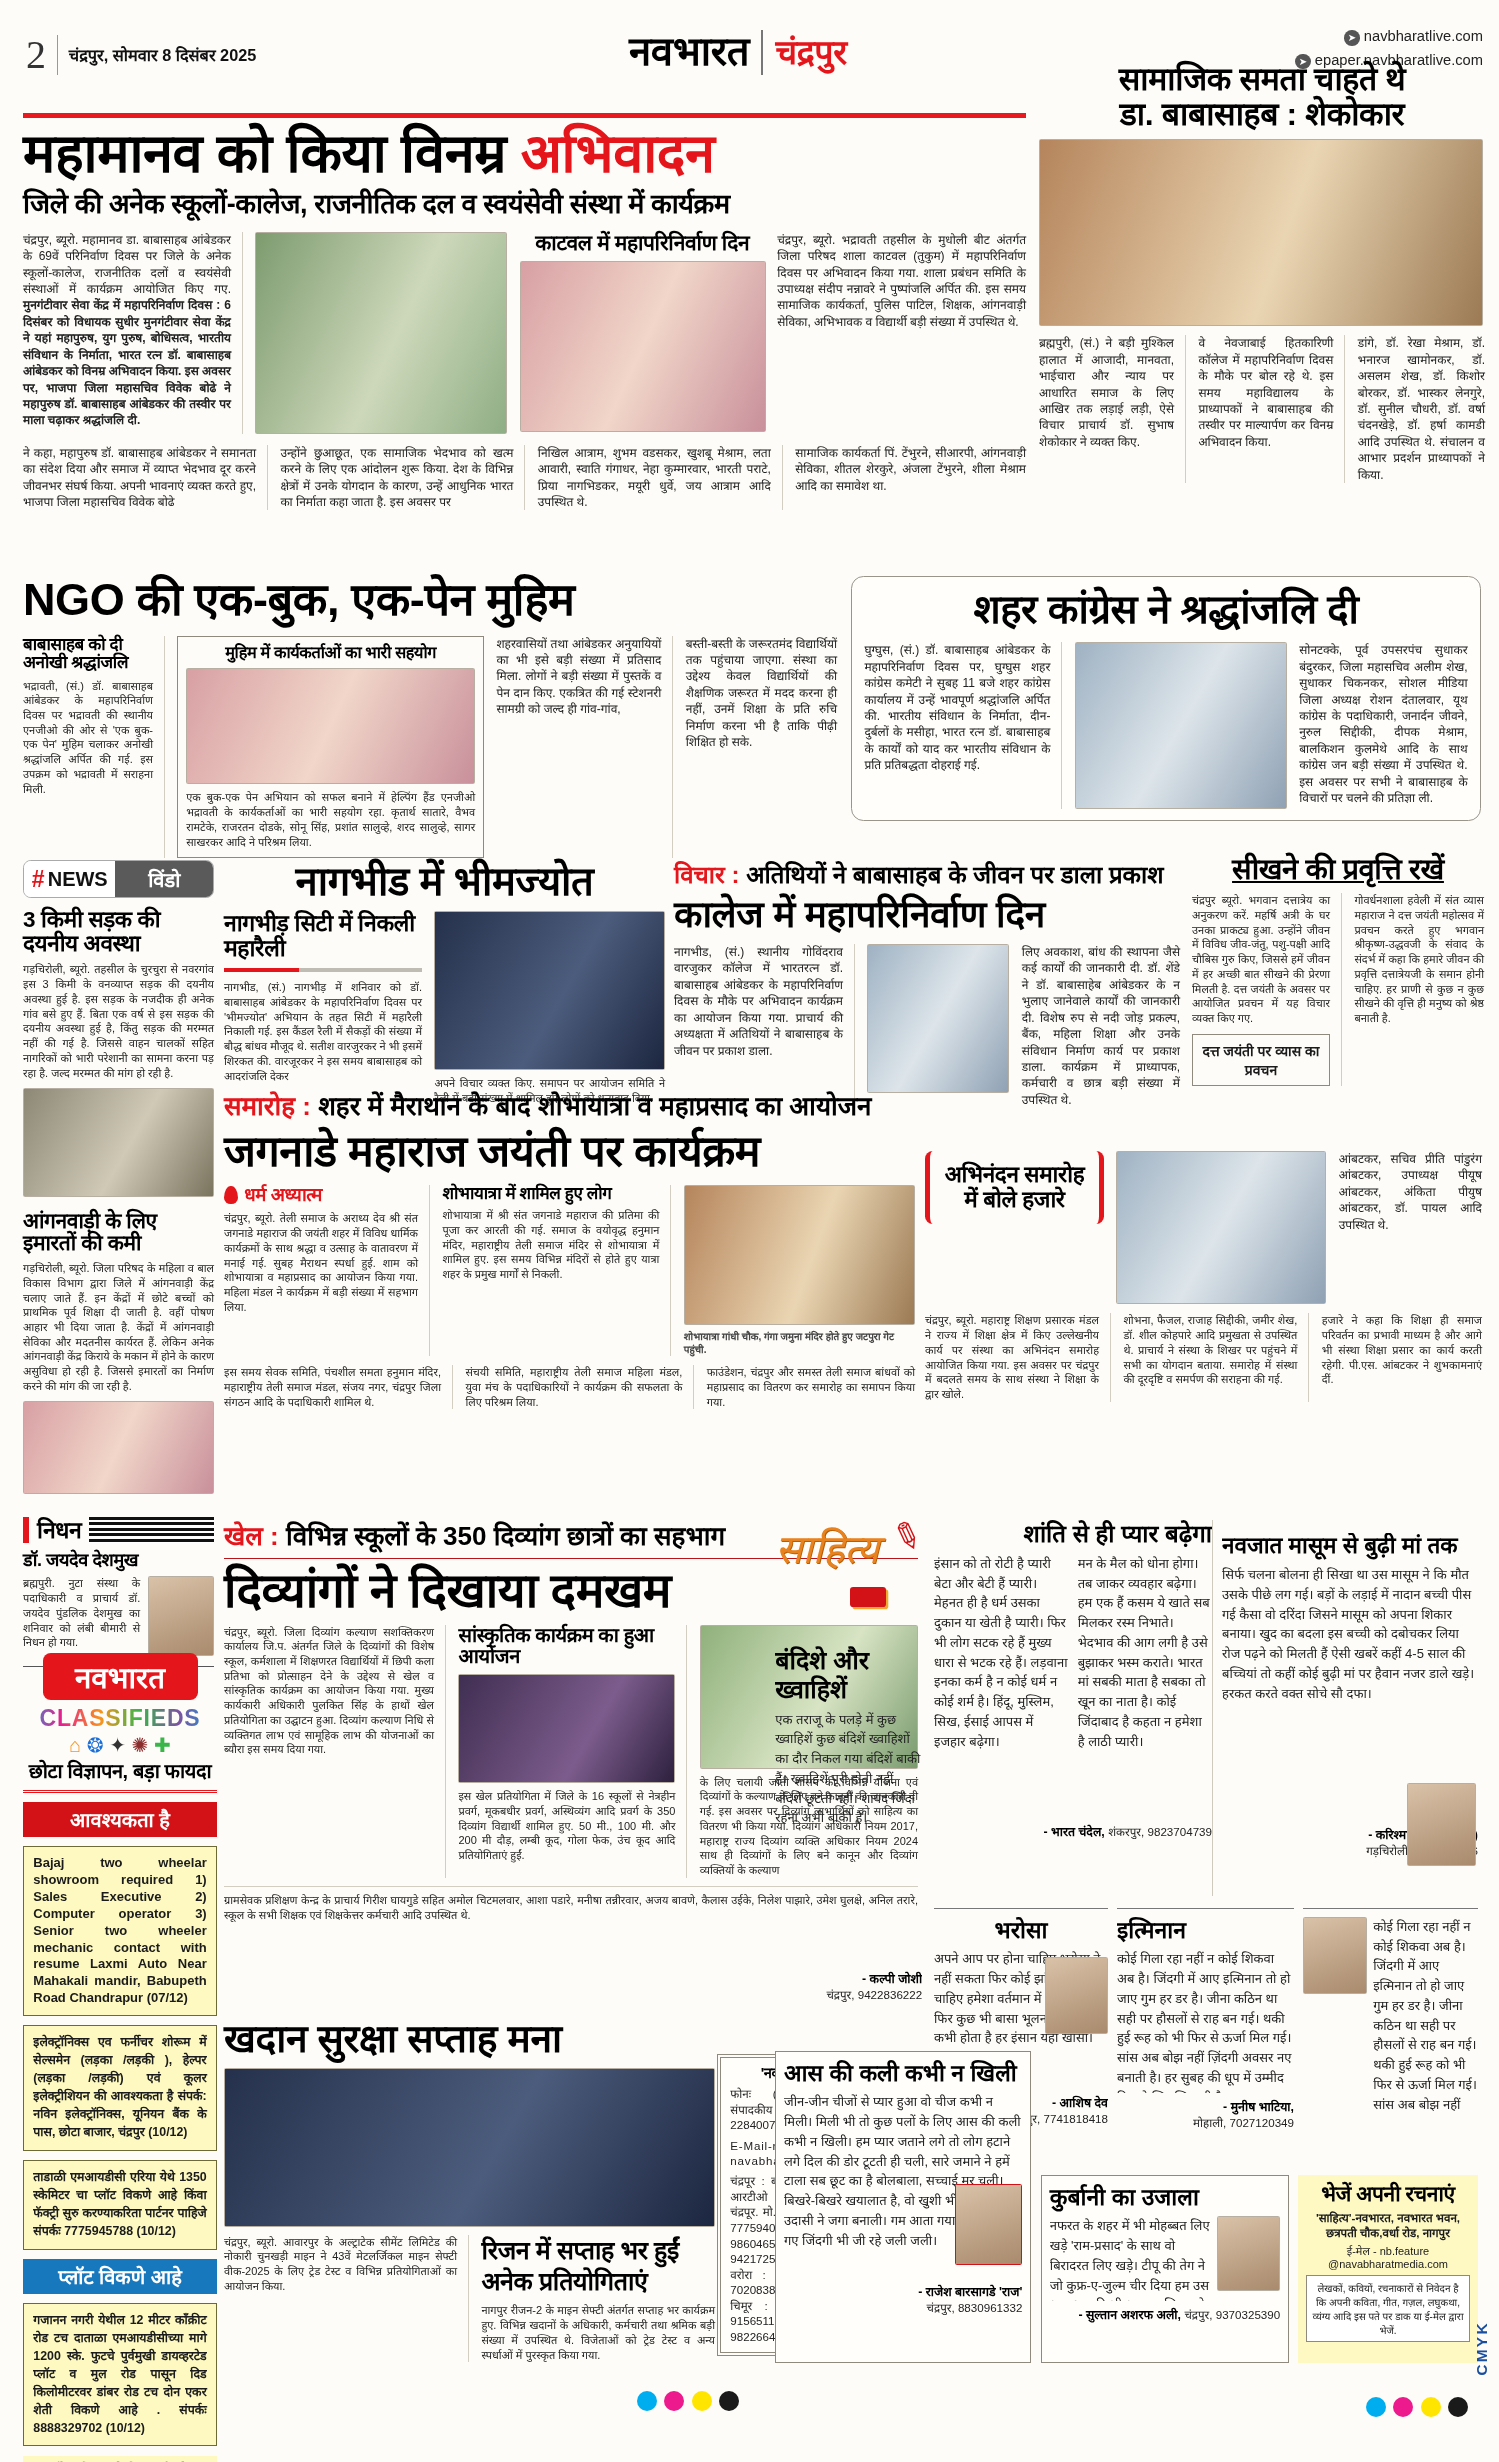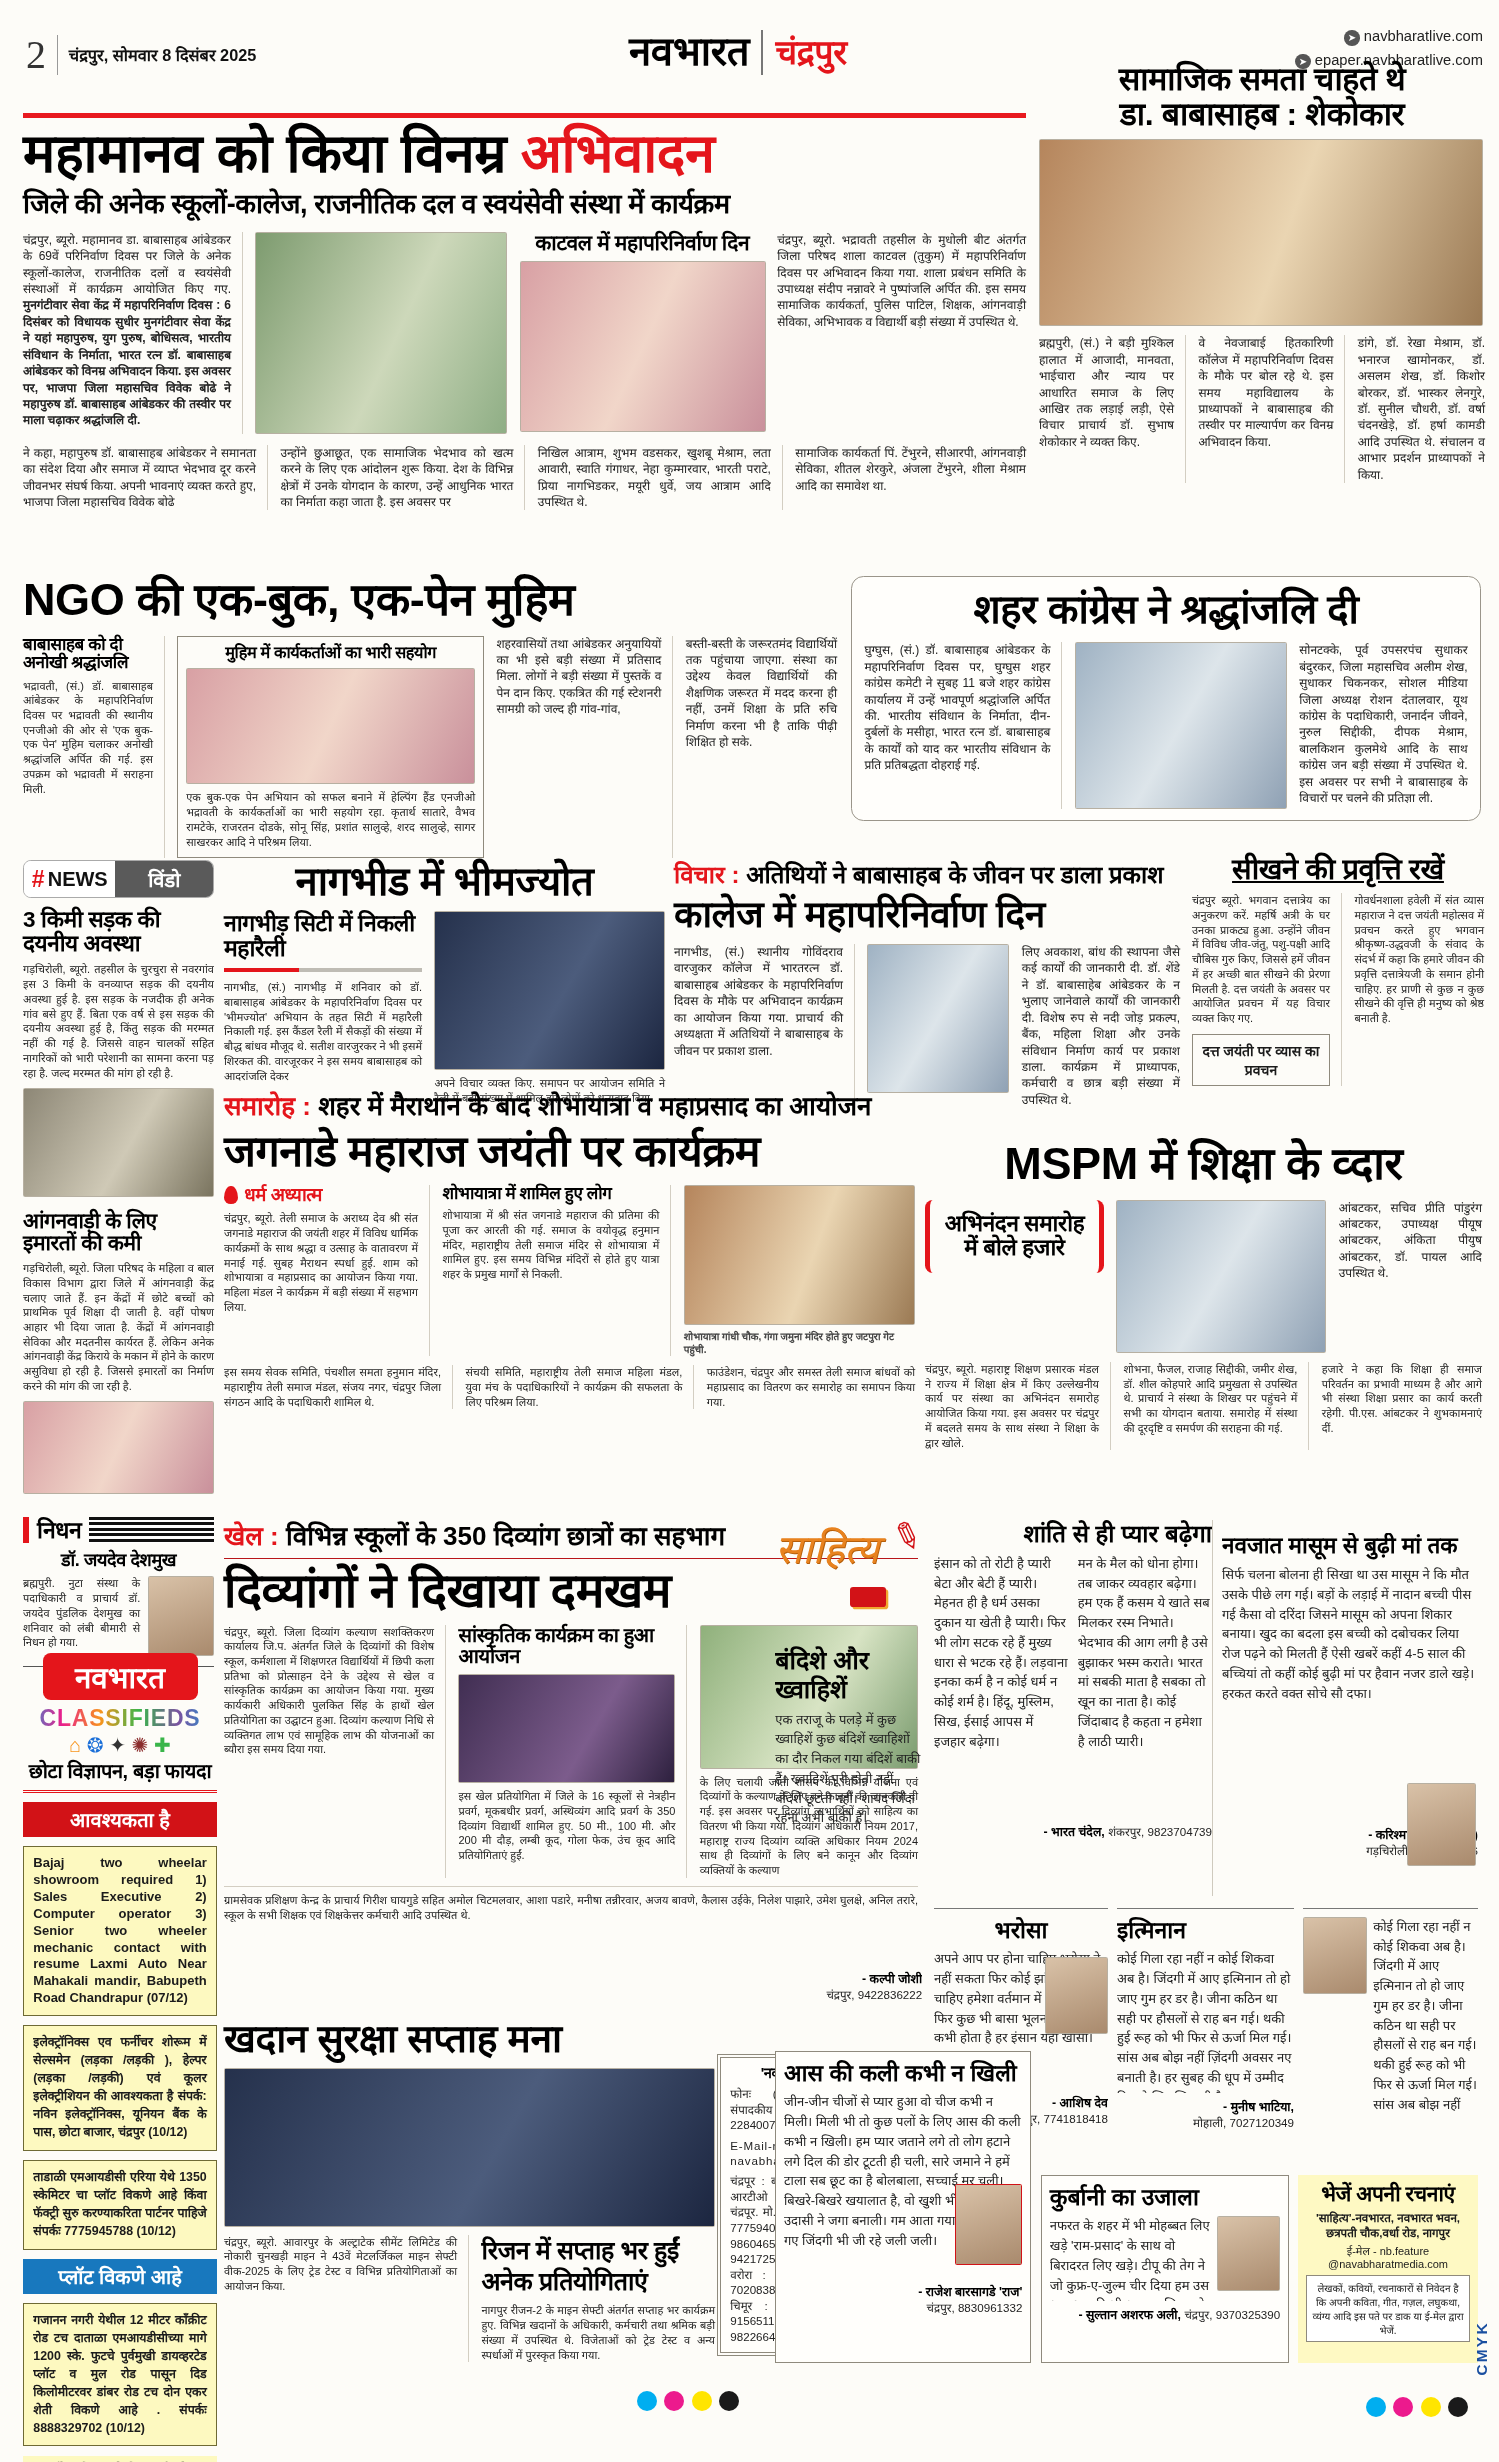--- a/index.html
+++ b/index.html
@@ -200,42 +200,41 @@
       </div>
     </div>
     <div class="cols" style="margin-top:9.3px;">
       <div class="bs vr" style="width:217px;">इस समय सेवक समिति, पंचशील समता हनुमान मंदिर, महाराष्ट्रीय तेली समाज मंडल, संजय नगर, चंद्रपुर जिला संगठन आदि के पदाधिकारी शामिल थे.</div>
       <div class="bs vr" style="width:217px;">संचयी समिति, महाराष्ट्रीय तेली समाज महिला मंडल, युवा मंच के पदाधिकारियों ने कार्यक्रम की सफलता के लिए परिश्रम लिया.</div>
       <div class="bs" style="flex:1;">फाउंडेशन, चंद्रपुर और समस्त तेली समाज बांधवों को महाप्रसाद का वितरण कर समारोह का समापन किया गया.</div>
     </div>
   </div>
 
   <div class="abs" style="left:925px;top:1140px;width:557px;">
-    <div class="hl" style="font-size:45px;text-align:center;">MSPM में शिक्षा के व्दार</div>
     <div class="cols" style="margin-top:11px;">
       <div style="width:179px;flex:none;border-left:5.4px solid #e4151b;border-right:5.4px solid #e4151b;border-radius:7.8px;padding:12.4px 9.3px;box-sizing:border-box;align-self:flex-start;">
         <div class="hl" style="font-size:22.5px;text-align:center;">अभिनंदन समारोह में बोले हजारे</div>
       </div>
       <div class="photo ph-room" style="width:208px;height:151px;flex:none;"></div>
       <div class="b" style="flex:1;">आंबटकर, सचिव प्रीति पांडुरंग आंबटकर, उपाध्यक्ष पीयूष आंबटकर, अंकिता पीयुष आंबटकर, डॉ. पायल आदि उपस्थित थे.</div>
     </div>
     <div class="cols" style="margin-top:9.3px;">
       <div class="bs vr" style="width:174px;">चंद्रपुर, ब्यूरो. महाराष्ट्र शिक्षण प्रसारक मंडल ने राज्य में शिक्षा क्षेत्र में किए उल्लेखनीय कार्य पर संस्था का अभिनंदन समारोह आयोजित किया गया. इस अवसर पर चंद्रपुर में बदलते समय के साथ संस्था ने शिक्षा के द्वार खोले.</div>
       <div class="bs vr" style="width:174px;">शोभना, फैजल, राजाह सिद्दीकी, जमीर शेख, डॉ. शील कोहपारे आदि प्रमुखता से उपस्थित थे. प्राचार्य ने संस्था के शिखर पर पहुंचने में सभी का योगदान बताया. समारोह में संस्था की दूरदृष्टि व समर्पण की सराहना की गई.</div>
       <div class="bs" style="flex:1;">हजारे ने कहा कि शिक्षा ही समाज परिवर्तन का प्रभावी माध्यम है और आगे भी संस्था शिक्षा प्रसार का कार्य करती रहेगी. पी.एस. आंबटकर ने शुभकामनाएं दीं.</div>
     </div>
   </div>
 
   <div class="abs" style="left:23px;top:1517px;width:191px;">
     <div style="display:flex;align-items:center;gap:7.8px;">
       <span style="width:6.2px;height:26px;background:#e4151b;display:inline-block;"></span>
       <span class="hl" style="font-size:23px;">निधन</span>
       <span style="flex:1;height:26px;background:repeating-linear-gradient(180deg,#111 0 3.1px,#fff 3.1px 5.4px);"></span>
     </div>
-    <div class="hl" style="font-size:18px;text-align:center;margin-top:7.8px;">डॉ. जयदेव देशमुख</div>
+    <div class="hl" style="font-size:18px;text-align:left;margin-top:7.8px;">डॉ. जयदेव देशमुख</div>
     <div style="display:flex;gap:7.8px;margin-top:6.2px;">
       <div class="bs" style="flex:1;">ब्रह्मपुरी. नुटा संस्था के पदाधिकारी व प्राचार्य डॉ. जयदेव पुंडलिक देशमुख का शनिवार को लंबी बीमारी से निधन हो गया.</div>
       <div class="photo ph-face" style="width:64px;height:78px;flex:none;"></div>
     </div>
     <div style="height:1.6px;background:#555;margin-top:9.3px;"></div>
   </div>
 
   <div class="abs" style="left:23px;top:1653px;width:194px;">
     <div style="text-align:center;border-bottom:3.1px double #e4151b;padding-bottom:7.8px;">
       <div style="background:#e4151b;color:#fff;font-weight:800;font-size:29.5px;border-radius:7.8px;padding:3.1px 0;width:155px;margin:0 auto;">नवभारत</div>

